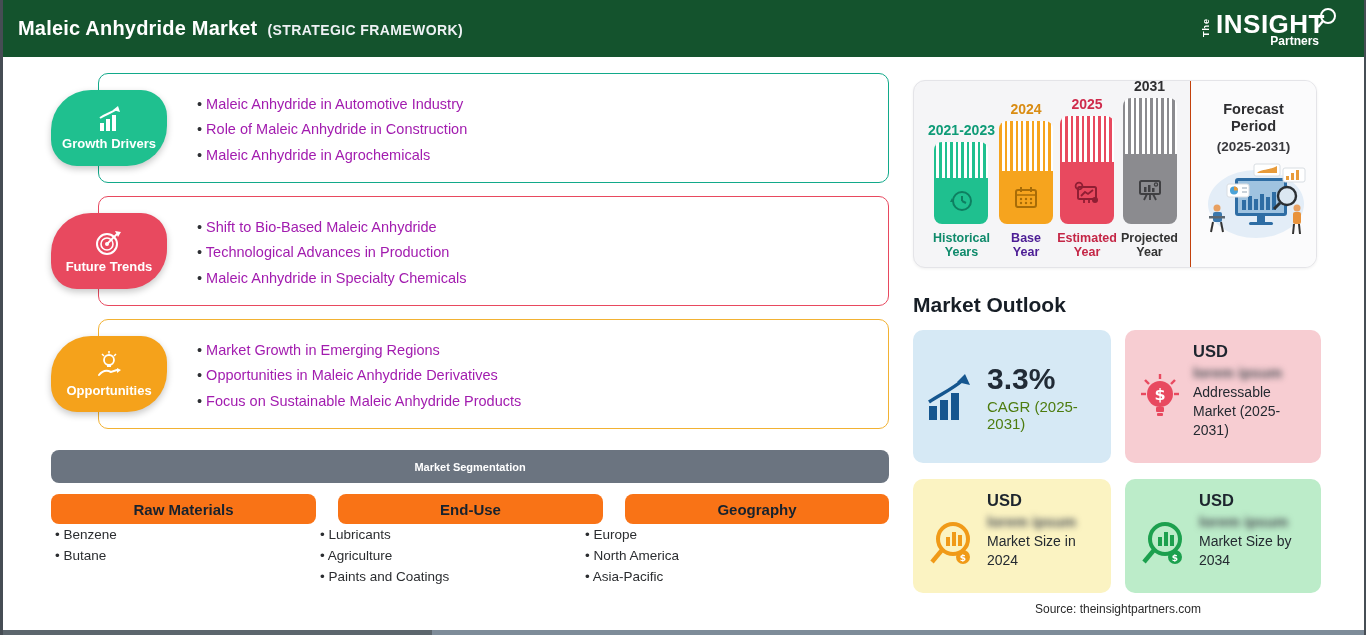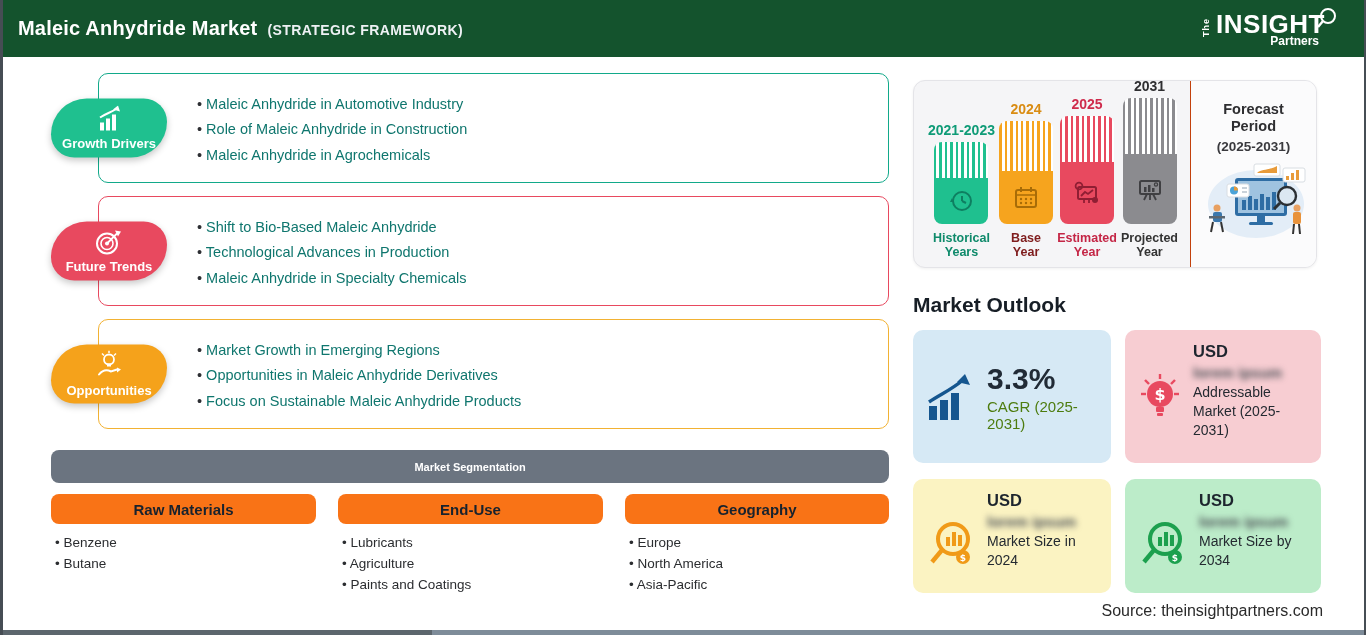--- a/index.html
+++ b/index.html
@@ -26,58 +26,58 @@
   .left-col { width:886px; padding-left:48px; }
   .right-col { width:432px; margin-left:24px; }
 
   
   .section-row { position:relative; margin-left:47px; height:110px; margin-bottom:13px; }
   .section-box { height:110px; border-radius:10px; background:#fff; padding:12px 10px 10px 98px;
                  display:flex; flex-direction:column; justify-content:space-evenly; }
   .box-growth { border:1.5px solid #12a98a; }
   .box-trends { border:1.5px solid #e8495f; }
   .box-opps   { border:1.5px solid #f2b233; }
-  .bullet { font-size:14.5px; color:#0f766e; }
+  .bullet { font-size:14.5px; color:#a21caf; }
   .bullet::before { content:"• "; color:#2d2f33; }
-  .badge { position:absolute; left:-47px; top:50%; transform:translateY(-50%); width:116px; height:59px;
+  .badge { position:absolute; left:-47px; top:50%; transform:translateY(-50%); width:116px; height:76px;
            display:flex; flex-direction:column; align-items:center; justify-content:center; gap:2px;
            color:#fff; font-size:13px; font-weight:bold; z-index:2;
            box-shadow:0 3px 7px rgba(0,0,0,.22); }
   .badge-growth { background:#1fc08f; border-radius:40px 26px 40px 26px; }
   .badge-trends { background:#e8495f; border-radius:40px 26px 40px 26px; }
   .badge-opps   { background:#f5a21b; border-radius:40px 26px 40px 26px; }
 
   
   .seg-bar { margin-top:21px; margin-left:0; width:838px; height:33px; background:#6b7480; border-radius:8px;
              display:flex; align-items:center; justify-content:center; color:#fff; font-weight:bold; font-size:11px; }
   .seg-heads { margin-top:11px; display:grid; grid-template-columns:265px 265px 264px; column-gap:22px; }
   .seg-head { height:30px; background:#f97316; border-radius:8px; display:flex; align-items:center; justify-content:center;
               font-weight:bold; font-size:15px; color:#17222e; }
-  .seg-lists { margin-top:8px; display:grid; grid-template-columns:265px 265px 264px; column-gap:22px; }
+  .seg-lists { display:grid; grid-template-columns:265px 265px 264px; }
   .seg-item { font-size:13.5px; color:#2b2d30; line-height:21px; padding-left:4px; }
   .seg-item::before { content:"• "; }
 
   
   .forecast-panel { margin-top:7px; width:404px; height:188px; background:#f5f5f7; border:1px solid #e4e4e8;
                     border-radius:12px; display:flex; overflow:hidden; box-shadow:0 1px 3px rgba(0,0,0,.06); }
   .bars-area { width:276px; display:flex; align-items:flex-end; justify-content:space-between; padding:10px 12px 8px 14px; }
   .bar-col { display:flex; flex-direction:column; align-items:center; }
   .bar-year { font-weight:bold; font-size:14px; margin-bottom:4px; white-space:nowrap; }
   .fbar { width:54px; border-radius:8px; overflow:hidden; display:flex; flex-direction:column; }
   .stripes { width:100%; }
   .bar-body { flex:1; display:flex; align-items:center; justify-content:center; }
   .bar-label { margin-top:7px; font-weight:bold; font-size:12.5px; text-align:center; line-height:14px; height:28px; }
   .bc0 { background:#1fc08f; } .bc1 { background:#f6a41e; } .bc2 { background:#e8495f; } .bc3 { background:#8b8b8f; }
   .fb0 .fbar { height:82px; } .fb1 .fbar { height:103px; } .fb2 .fbar { height:108px; } .fb3 .fbar { height:126px; }
   .fb0 .stripes { height:36px; background:repeating-linear-gradient(90deg,#1fc08f 0 2.5px,#ffffff 2.5px 5.5px); }
   .fb1 .stripes { height:50px; background:repeating-linear-gradient(90deg,#f6a41e 0 2.5px,#ffffff 2.5px 5.5px); }
   .fb2 .stripes { height:46px; background:repeating-linear-gradient(90deg,#e8495f 0 2.5px,#ffffff 2.5px 5.5px); }
   .fb3 .stripes { height:56px; background:repeating-linear-gradient(90deg,#8b8b8f 0 2.5px,#ffffff 2.5px 5.5px); }
   .yc0 { color:#0f9b77; } .yc1 { color:#d98c13; } .yc2 { color:#cf2b4c; } .yc3 { color:#2e2e31; }
-  .lc0 { color:#0f8a6b; } .lc1 { color:#7f1d1d; } .lc2 { color:#c42646; } .lc3 { color:#333; }
+  .lc0 { color:#0f8a6b; } .lc1 { color:#4c1d95; } .lc2 { color:#c42646; } .lc3 { color:#333; }
   .period-area { flex:1; background:#fbfbfc; border-left:1px solid #c2410c; display:flex; flex-direction:column;
                  align-items:center; padding-top:20px; }
   .period-title { font-weight:bold; font-size:14.5px; color:#2e2e31; text-align:center; line-height:17px; width:80px; }
   .period-range { font-weight:bold; font-size:13.5px; color:#3a3a3e; margin-top:4px; }
   .illus { margin-top:2px; }
 
   
   .outlook-title { margin-top:25px; font-size:21px; font-weight:bold; color:#171e26; }
   .cards { margin-top:13px; display:grid; grid-template-columns:198px 196px; grid-template-rows:133px 114px;
            gap:16px 14px; }
@@ -86,21 +86,21 @@
   .card-addr { background:#f7cdd2; align-items:flex-start; }
   .card-2024 { background:#fbf3c2; align-items:flex-start; }
   .card-2031 { background:#bcecc9; align-items:flex-start; }
   .card-icon { flex:0 0 auto; }
   .card-addr .card-icon, .card-2024 .card-icon, .card-2031 .card-icon { margin-top:26px; }
   .cagr-value { font-size:30px; font-weight:bold; color:#212b36; line-height:32px; }
   .cagr-label { font-size:15px; color:#4d7c0f; margin-top:3px; }
   .usd { font-size:16.5px; font-weight:bold; color:#1d252e; }
   .blurred { font-size:15px; font-weight:bold; color:#4a4f55; filter:blur(3.2px); margin:3px 0 2px; }
   .card-label { font-size:14px; color:#242a31; line-height:19px; }
-  .source { margin-top:9px; width:410px; text-align:right; font-size:16px; color:#2a2a2a; }
+  .source { margin-top:9px; width:410px; text-align:center; font-size:12px; color:#2a2a2a; }
 
   
   .bottom-strip { position:absolute; bottom:0; left:-3px; right:-2px; height:5px; display:flex; }
   .bottom-strip .seg-a { width:432px; background:#5c666d; }
   .bottom-strip .seg-b { flex:1; background:#7e8c99; }
 </style>
 </head>
 <body>
 
 <div class="header">

